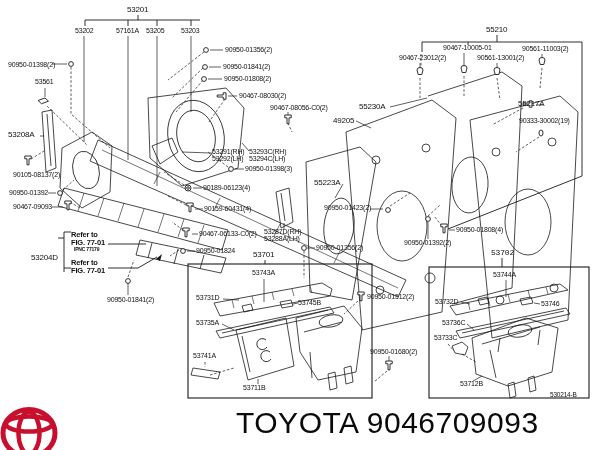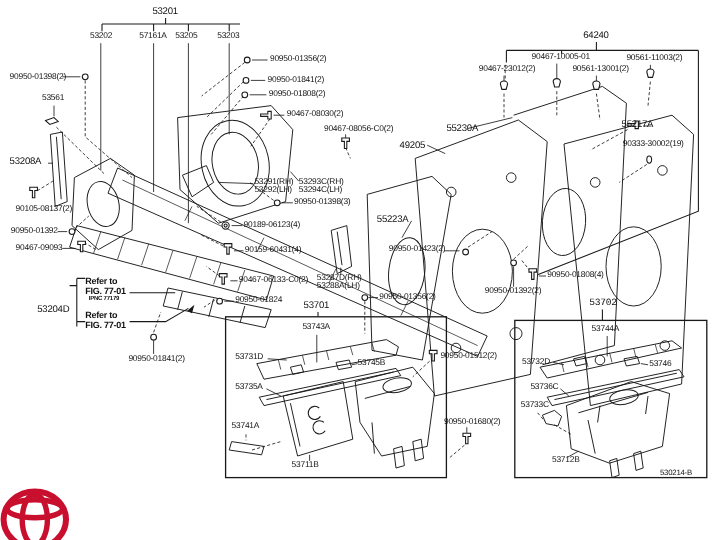--- a/index.html
+++ b/index.html
@@ -258,35 +258,35 @@
         <div>53287D(RH)</div>
         <div>53288A(LH)</div>
       </div>
       <div class="lbl" style="left: 316px; top: 244px;">
         <div>90950-01356(2)</div>
       </div>
       <div class="lbl md" style="left: 253px; top: 251px; text-align: right;">
         <div>53701</div>
       </div>
       <div class="lbl md" style="left: 486px; top: 26px;">
-        <div>64240</div>
+        <div>55210</div>
       </div>
       <div class="lbl" style="left: 443px; top: 44px;">
         <div>90467-10005-01</div>
       </div>
       <div class="lbl" style="left: 399px; top: 54px;">
         <div>90467-23012(2)</div>
       </div>
       <div class="lbl" style="left: 477px; top: 54px;">
         <div>90561-13001(2)</div>
       </div>
       <div class="lbl" style="left: 522px; top: 45px;">
         <div>90561-11003(2)</div>
       </div>
-      <div class="lbl md" style="left: 372px; top: 103px;">
+      <div class="lbl md" style="left: 359px; top: 103px;">
         <div>55230A</div>
       </div>
       <div class="lbl md" style="left: 333px; top: 117px;">
         <div>49205</div>
       </div>
       <div class="lbl md" style="left: 518px; top: 100px;">
         <div>55217A</div>
       </div>
       <div class="lbl" style="left: 519px; top: 117px;">
         <div>90333-30002(19)</div>
@@ -343,15 +343,19 @@
         <div>53736C</div>
       </div>
       <div class="lbl" style="left: 434px; top: 334px;">
         <div>53733C</div>
       </div>
       <div class="lbl" style="left: 460px; top: 380px;">
         <div>53712B</div>
       </div>
     </div>
 
+  <div class="footer-text">
+    <span>TOYOTA</span>
+    <span>9046709093</span>
+  </div>
 
   <div class="diagram-code">530214-B</div>
 </div>
 
 </body></html>

